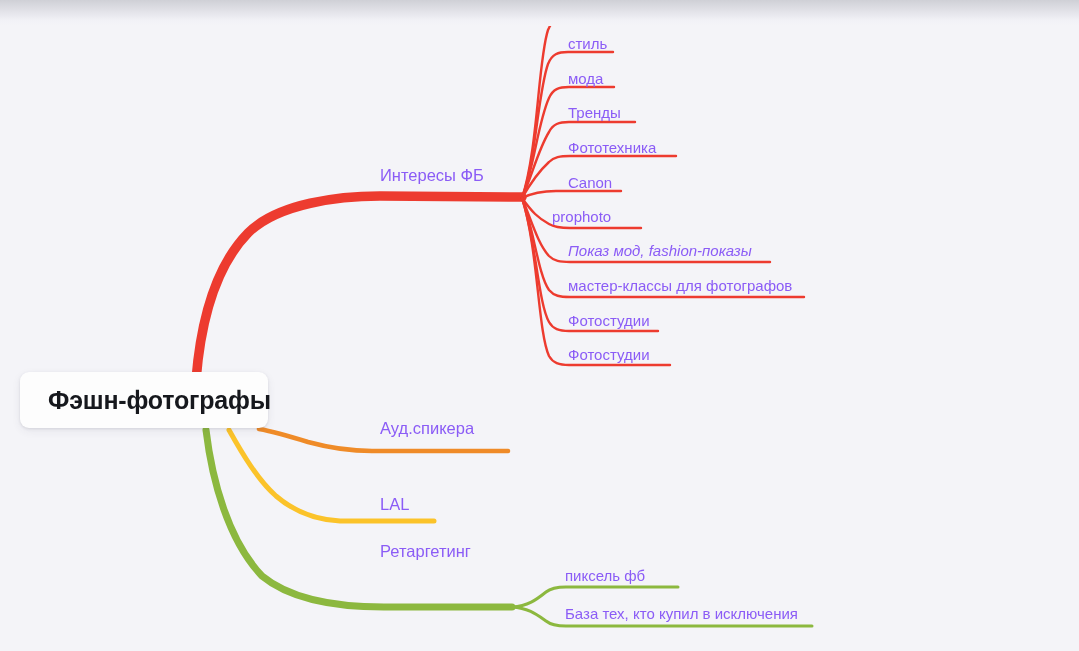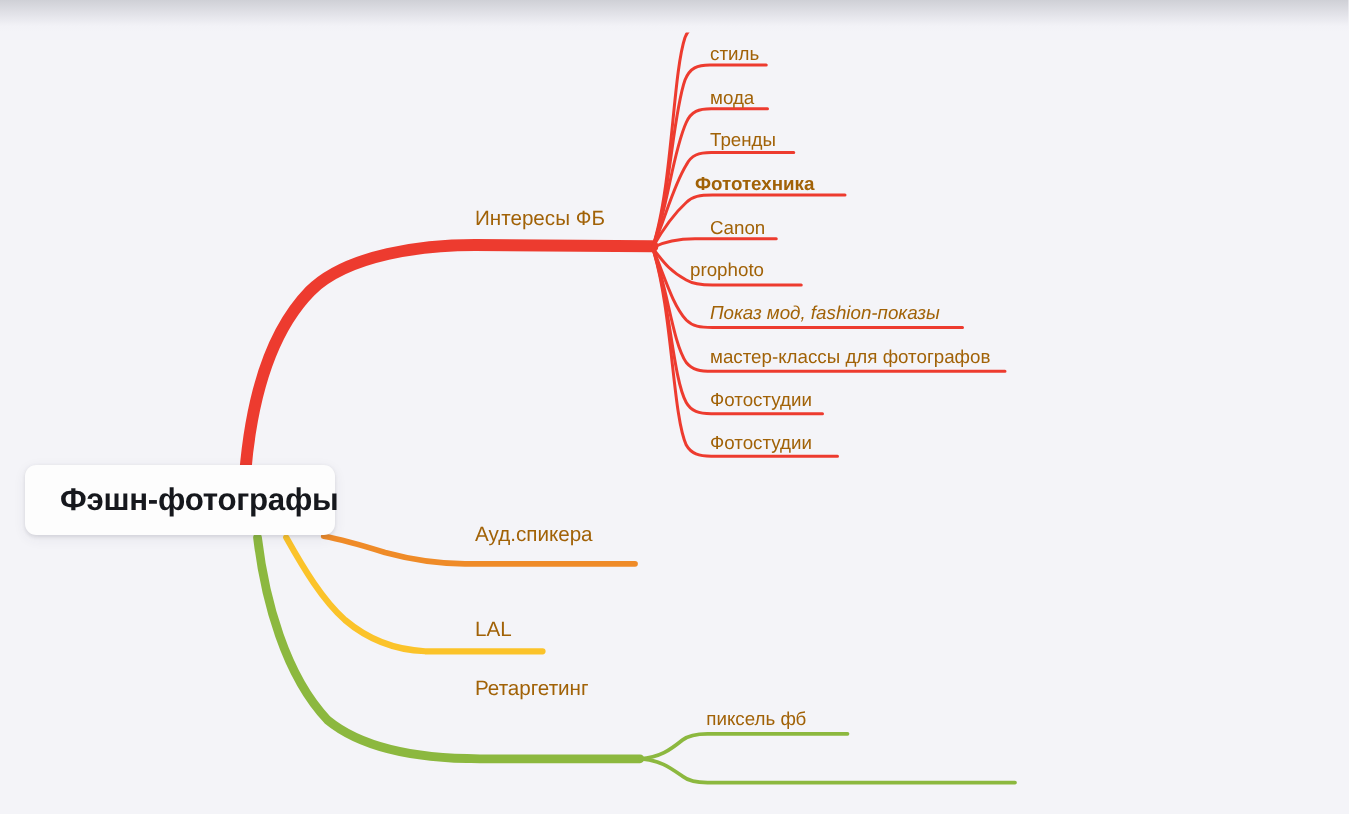--- a/index.html
+++ b/index.html
@@ -46,21 +46,21 @@
     padding-left: 28px;
     font-size: 25px;
     font-weight: bold;
     color: #16181d;
     letter-spacing: -0.2px;
     white-space: nowrap;
   }
   
   .node-label {
     position: absolute;
-    color: #a16207;
+    color: #8b5cf6;
     white-space: nowrap;
     z-index: 2;
     line-height: 1;
   }
   .branch-label { font-size: 16.5px; }
   .leaf-label   { font-size: 15px; }
 </style>
 </head>
 <body>
 
@@ -104,31 +104,32 @@
   <div class="node-label branch-label" style="left:380px; top:543px;">Ретаргетинг</div>
 
   <div class="node-label leaf-label" style="left:568px; top:2px;">Фотография</div>
 
   <div class="node-label leaf-label" style="left:568px; top:36px;">стиль</div>
 
   <div class="node-label leaf-label" style="left:568px; top:71px;">мода</div>
 
   <div class="node-label leaf-label" style="left:568px; top:105px;">Тренды</div>
 
-  <div class="node-label leaf-label" style="left:556px; top:140px;font-weight:bold;">Фототехника</div>
+  <div class="node-label leaf-label" style="left:568px; top:140px;">Фототехника</div>
 
   <div class="node-label leaf-label" style="left:568px; top:175px;">Canon</div>
 
   <div class="node-label leaf-label" style="left:552px; top:209px;">prophoto</div>
 
   <div class="node-label leaf-label" style="left:568px; top:243px;font-style:italic;">Показ мод, fashion-показы</div>
 
   <div class="node-label leaf-label" style="left:568px; top:278px;">мастер-классы для фотографов</div>
 
   <div class="node-label leaf-label" style="left:568px; top:313px;">Фотостудии</div>
 
   <div class="node-label leaf-label" style="left:568px; top:347px;">Фотостудии</div>
 
   <div class="node-label leaf-label" style="left:565px; top:568px;">пиксель фб</div>
 
+  <div class="node-label leaf-label" style="left:565px; top:606px;">База тех, кто купил в исключения</div>
 
   <div id="top-shade"></div>
 </div>
 
 </body></html>

